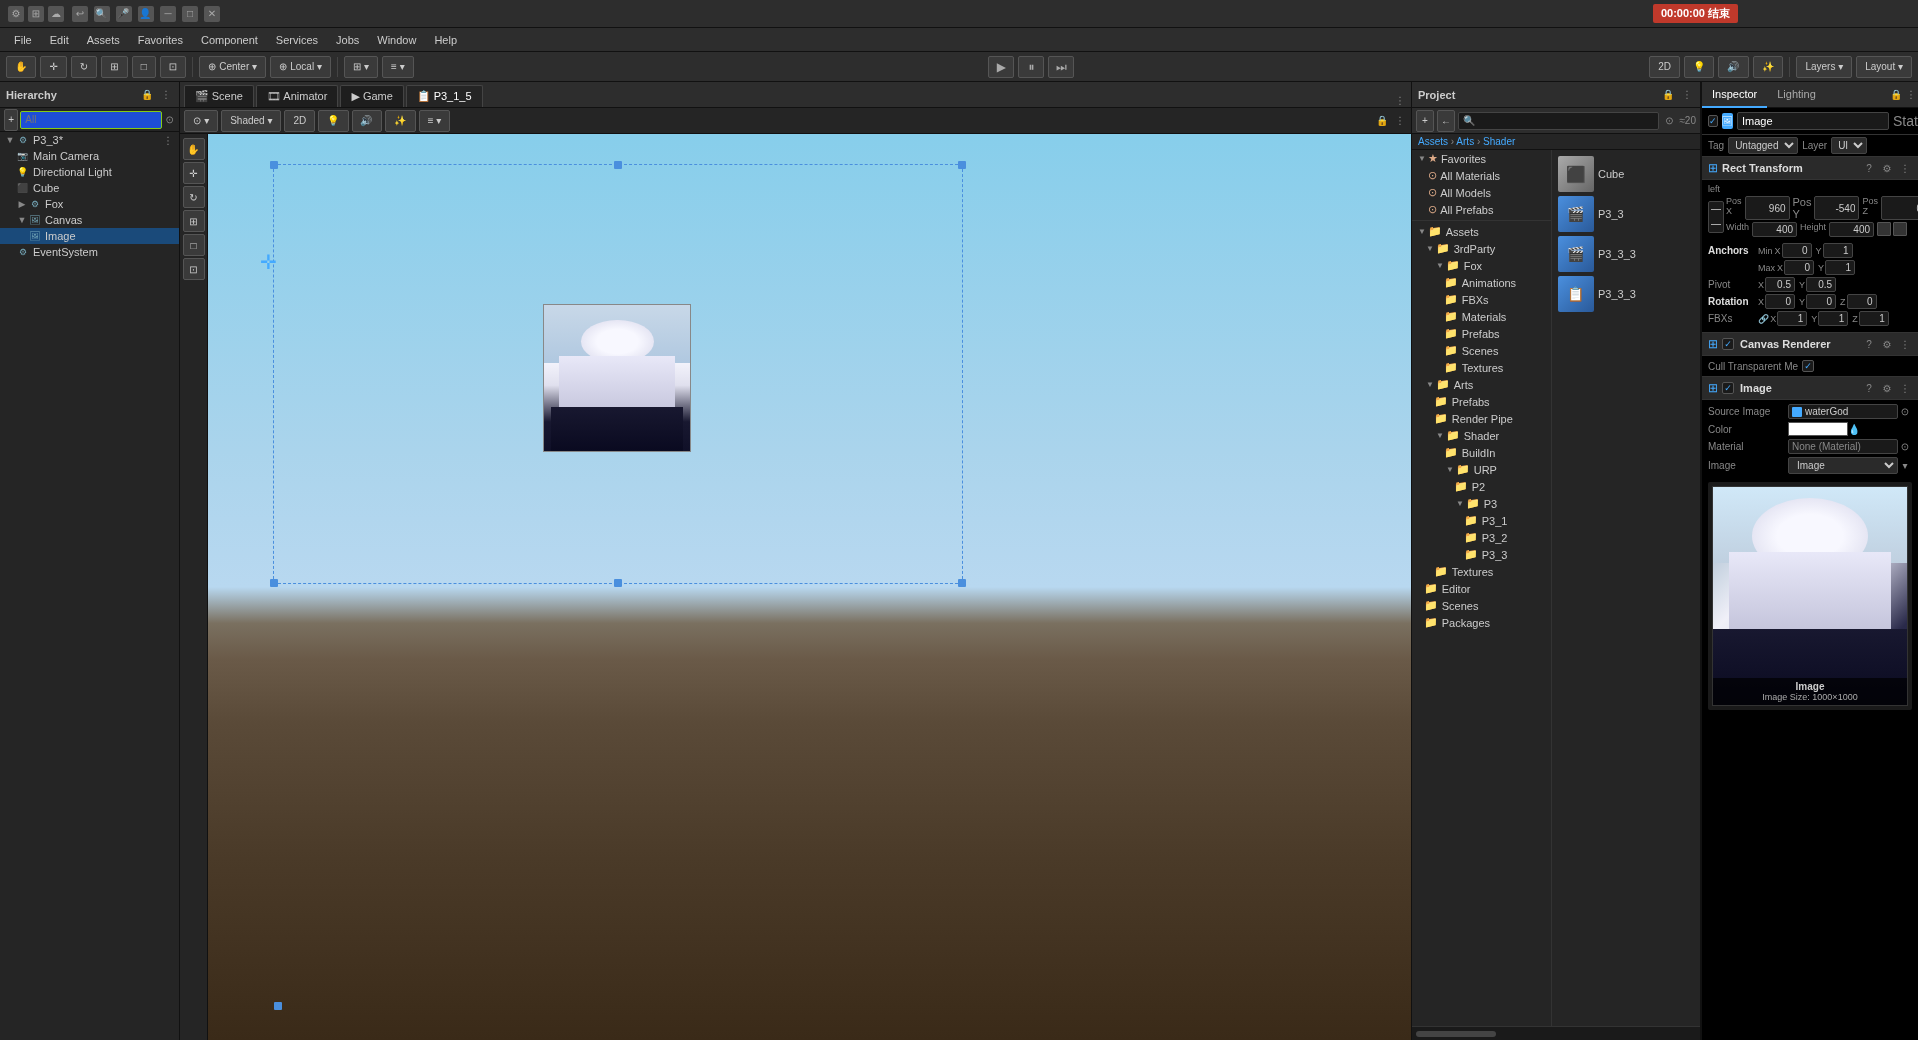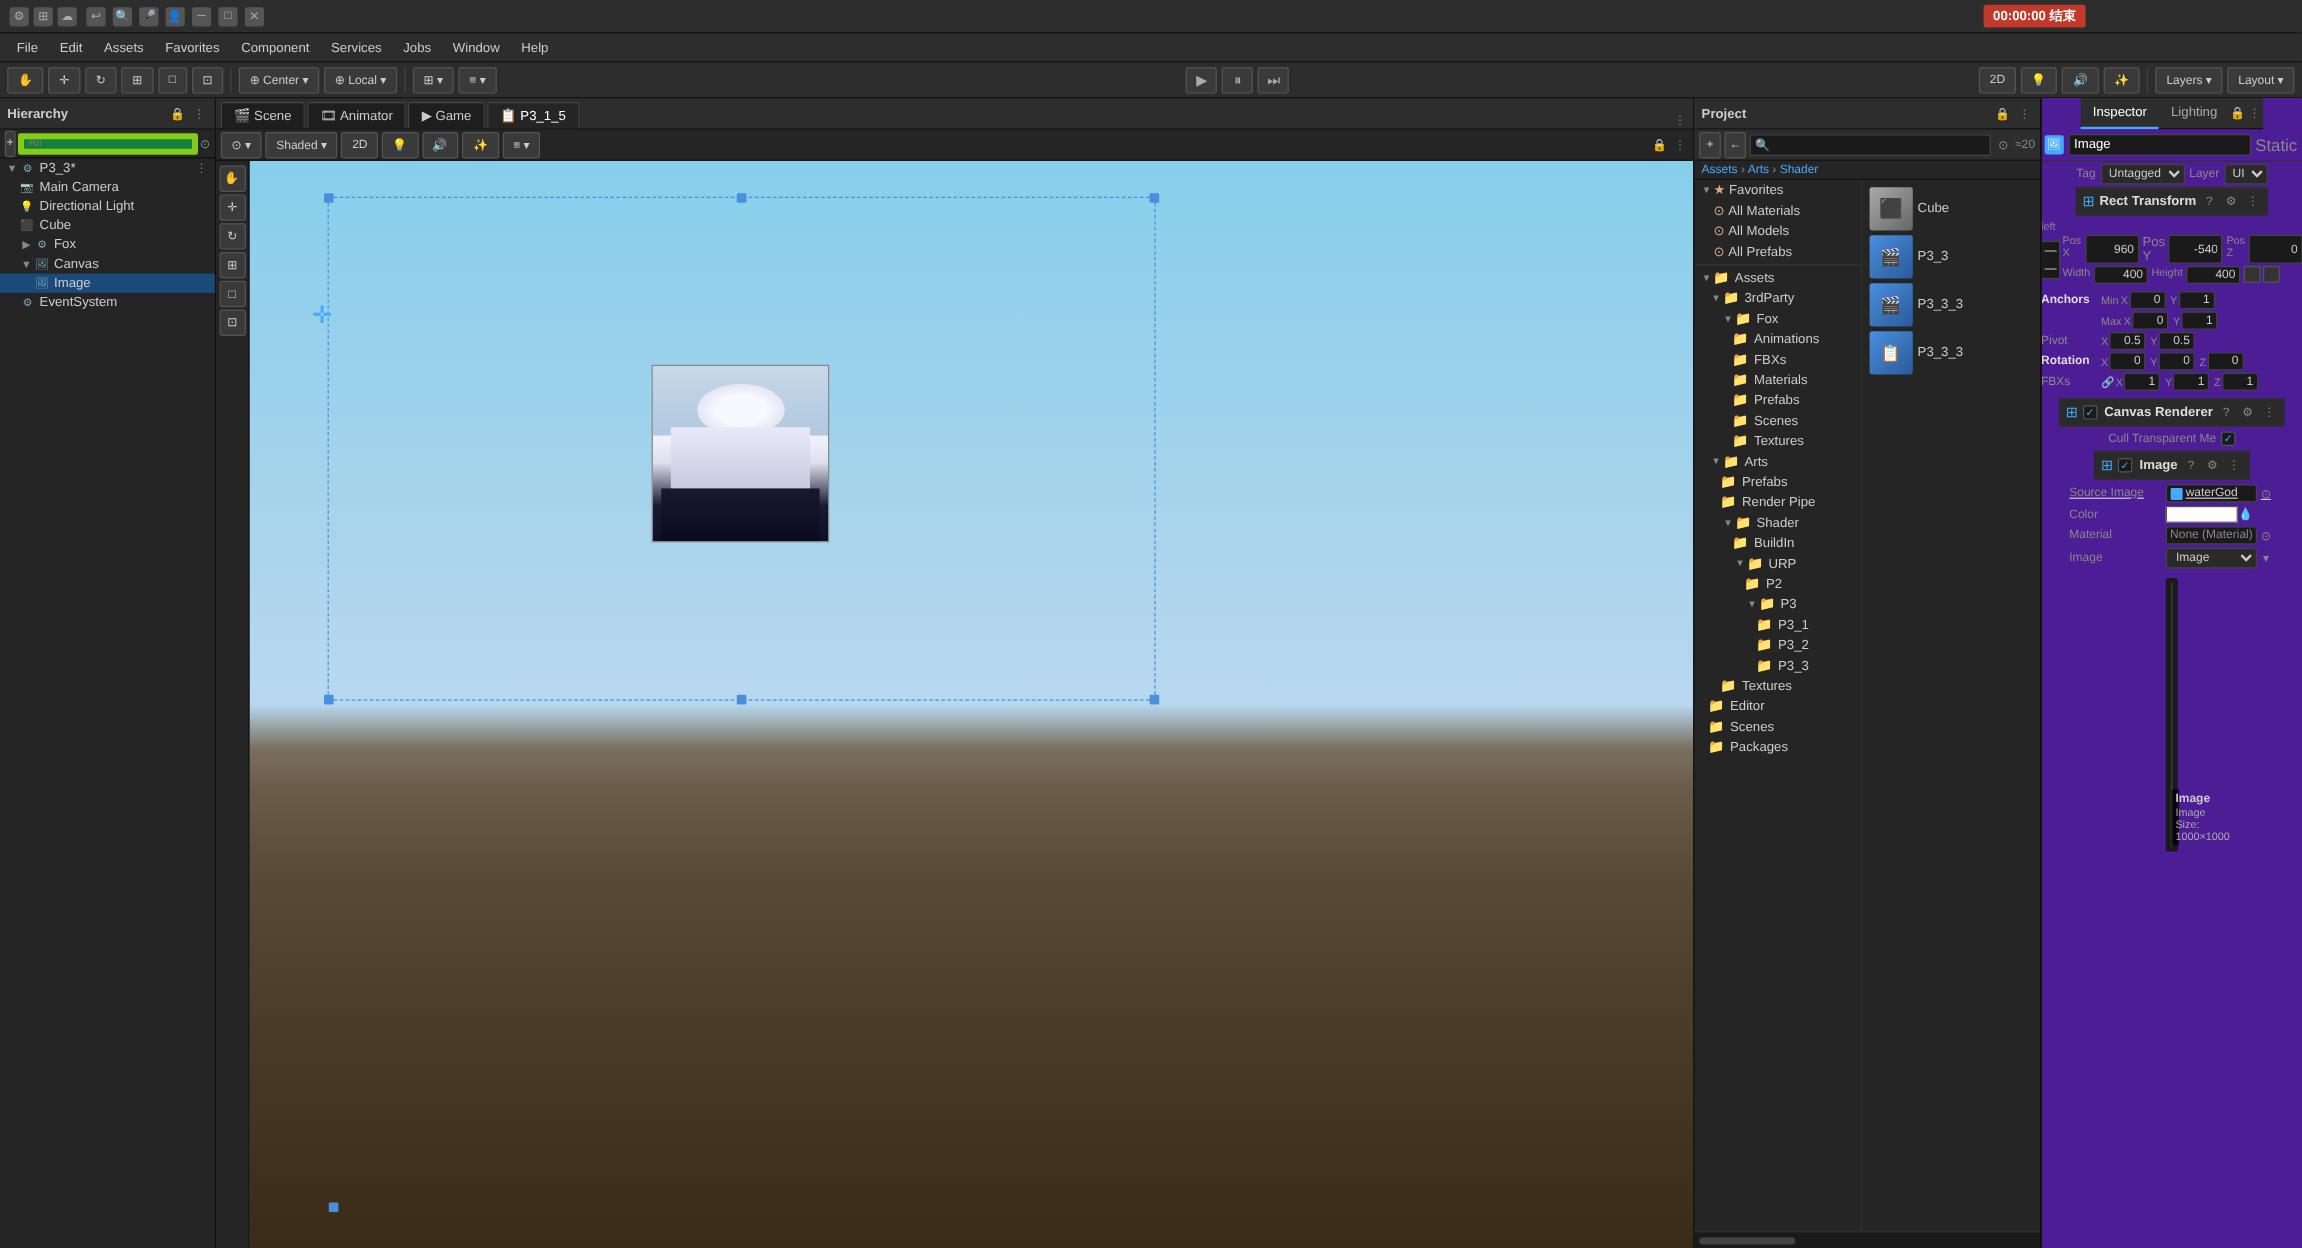--- a/index.html
+++ b/index.html
@@ -23,21 +23,21 @@
     .spacer { flex: 1; }
 
     
     #main-layout { display: flex; height: calc(1040px - 28px - 24px - 30px); }
 
     
     #hierarchy { width: 180px; background: #252525; border-right: 1px solid #111; display: flex; flex-direction: column; }
     .panel-header { height: 26px; background: #2d2d2d; display: flex; align-items: center; padding: 0 6px; gap: 4px; border-bottom: 1px solid #111; font-size: 11px; color: #aaa; }
     .panel-header-title { font-weight: bold; color: #ccc; }
     .panel-toolbar { height: 24px; background: #252525; display: flex; align-items: center; padding: 0 4px; gap: 2px; border-bottom: 1px solid #111; }
-    .panel-search { flex: 1; height: 18px; background: #15803d; border: 5px solid #84cc16; border-radius: 2px; color: #ccc; padding: 0 4px; font-size: 10px; }
+    .panel-search { flex: 1; height: 18px; background: #1d4ed8; border: 1px solid #84cc16; border-radius: 2px; color: #ccc; padding: 0 4px; font-size: 10px; }
     .tree-item { display: flex; align-items: center; padding: 1px 4px; cursor: pointer; font-size: 11px; color: #ccc; }
     .tree-item.selected { background: #1a4a7a; }
     .tree-arrow { width: 12px; height: 12px; display: inline-flex; align-items: center; justify-content: center; color: #888; font-size: 9px; }
     .tree-icon { width: 14px; height: 14px; margin-right: 3px; display: inline-flex; align-items: center; justify-content: center; font-size: 9px; }
     .icon-camera { color: #7ab; }
     .icon-light { color: #fa4; }
     .icon-cube { color: #7ab; }
     .icon-canvas { color: #7ab; }
     .icon-image { color: #7ab; }
     .icon-go { color: #7ab; }
@@ -52,21 +52,21 @@
 
     
     #project-panel { width: 290px; background: #252525; border-left: 1px solid #111; border-right: 1px solid #111; display: flex; flex-direction: column; }
     .project-toolbar { height: 26px; background: #2d2d2d; display: flex; align-items: center; padding: 0 4px; gap: 3px; border-bottom: 1px solid #111; }
     .breadcrumb { padding: 2px 6px; font-size: 10px; color: #888; border-bottom: 1px solid #111; }
     .breadcrumb span { color: #4af; cursor: pointer; }
     .folder-item { display: flex; align-items: center; padding: 2px 4px; cursor: pointer; font-size: 11px; color: #ccc; }
     .folder-icon { color: #da8; margin-right: 4px; font-size: 11px; }
 
     
-    #inspector { width: 217px; background: #4c1d95; border-left: 1px solid #111; display: flex; flex-direction: column; overflow-y: auto; align-items: center; }
+    #inspector { width: 217px; background: #000000; border-left: 1px solid #111; display: flex; flex-direction: column; overflow-y: auto; }
     .inspector-tabs { height: 26px; background: #2d2d2d; display: flex; align-items: center; border-bottom: 1px solid #111; }
     .inspector-tab { height: 26px; padding: 0 10px; display: flex; align-items: center; color: #aaa; font-size: 11px; cursor: pointer; border-bottom: 2px solid transparent; }
     .inspector-tab.active { color: #fff; border-bottom-color: #4af; }
     .inspector-header { display: flex; align-items: center; padding: 4px 6px; gap: 4px; border-bottom: 1px solid #333; }
     .inspector-name-input { flex: 1; background: #1a1a1a; border: 1px solid #444; border-radius: 2px; color: #fff; padding: 2px 4px; font-size: 11px; }
     .inspector-static { color: #888; font-size: 14px; }
     .tag-layer-row { display: flex; align-items: center; gap: 4px; padding: 2px 6px; font-size: 10px; color: #888; }
     .tag-select { background: #2a2a2a; border: 1px solid #444; border-radius: 2px; color: #ccc; font-size: 10px; padding: 1px 2px; }
 
     
@@ -573,21 +573,21 @@
 
     <div class="component-header">
       <span style="color:#4af;font-size:12px;">⊞</span>
       <div class="cb checked" style="margin-right:2px;"></div>
       <span class="component-title">Image</span>
       <span class="icon-btn">?</span>
       <span class="icon-btn">⚙</span>
       <span class="icon-btn">⋮</span>
     </div>
     <div class="component-body">
-      <div style="display:flex;align-items:center;margin-bottom:3px;font-size:10px;text-decoration:underline;">
+      <div style="display:flex;align-items:center;margin-bottom:3px;font-size:10px;">
         <span style="color:#888;width:80px;flex-shrink:0;">Source Image</span>
         <div style="flex:1;background:#1a1a1a;border:1px solid #444;border-radius:2px;padding:1px 3px;display:flex;align-items:center;gap:3px;cursor:pointer;">
           <span style="width:10px;height:10px;background:#4af;border-radius:1px;display:inline-block;"></span>
           <span>waterGod</span>
         </div>
         <span class="icon-btn">⊙</span>
       </div>
       <div style="display:flex;align-items:center;margin-bottom:3px;font-size:10px;">
         <span style="color:#888;width:80px;flex-shrink:0;">Color</span>
         <div class="color-swatch"></div>

